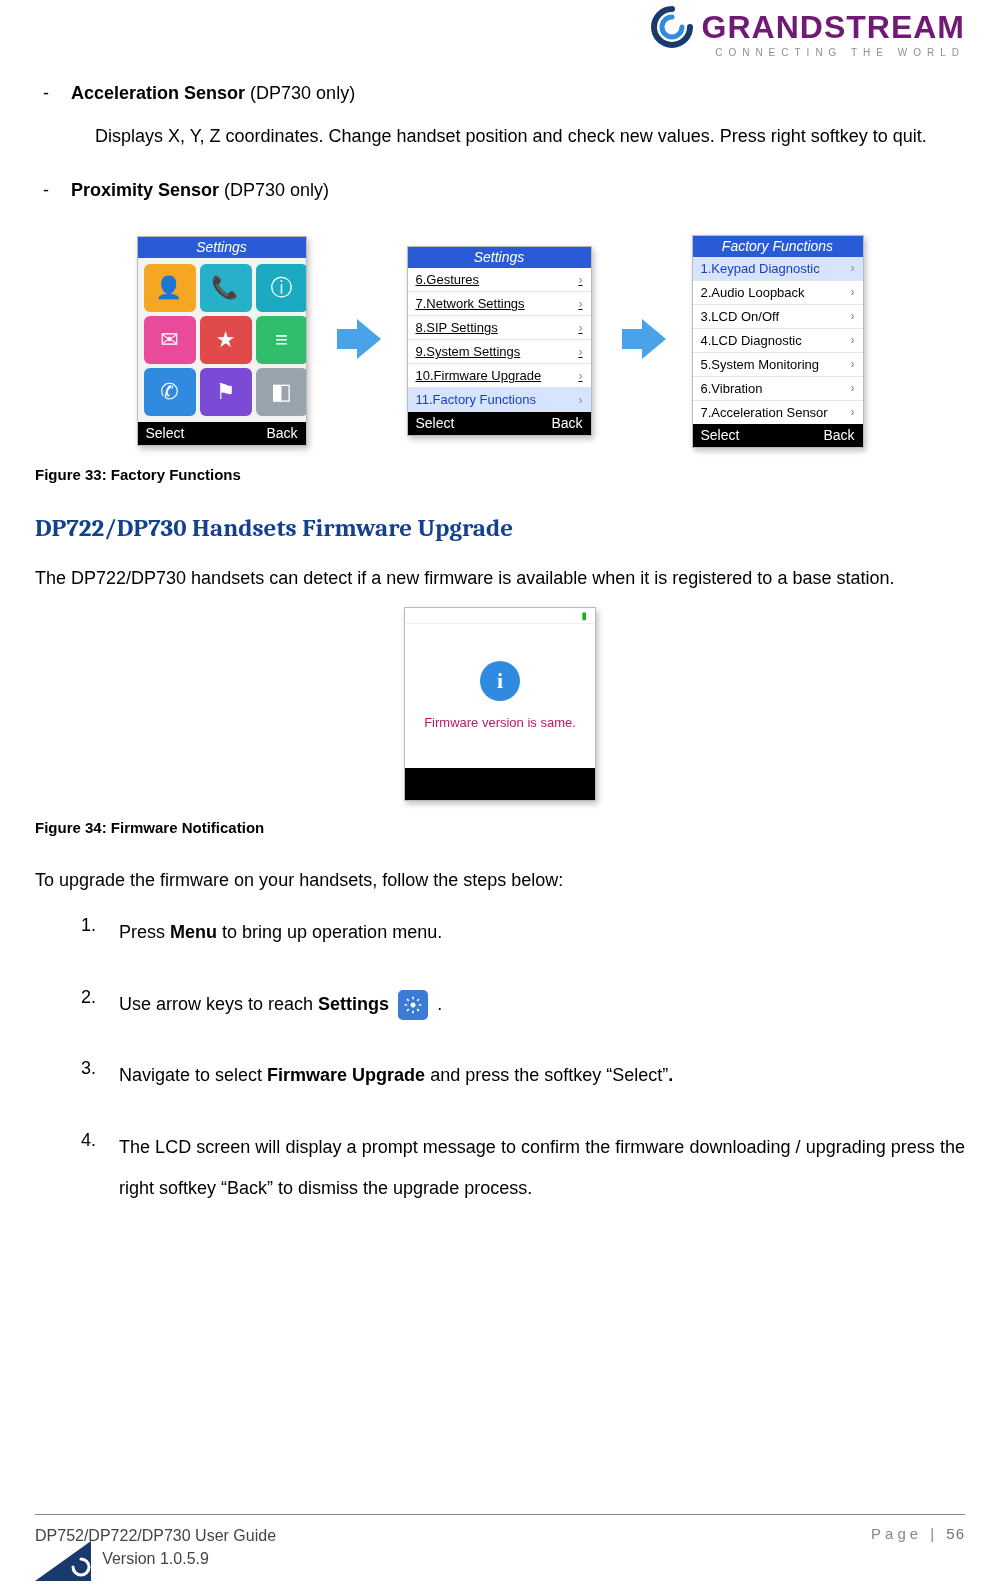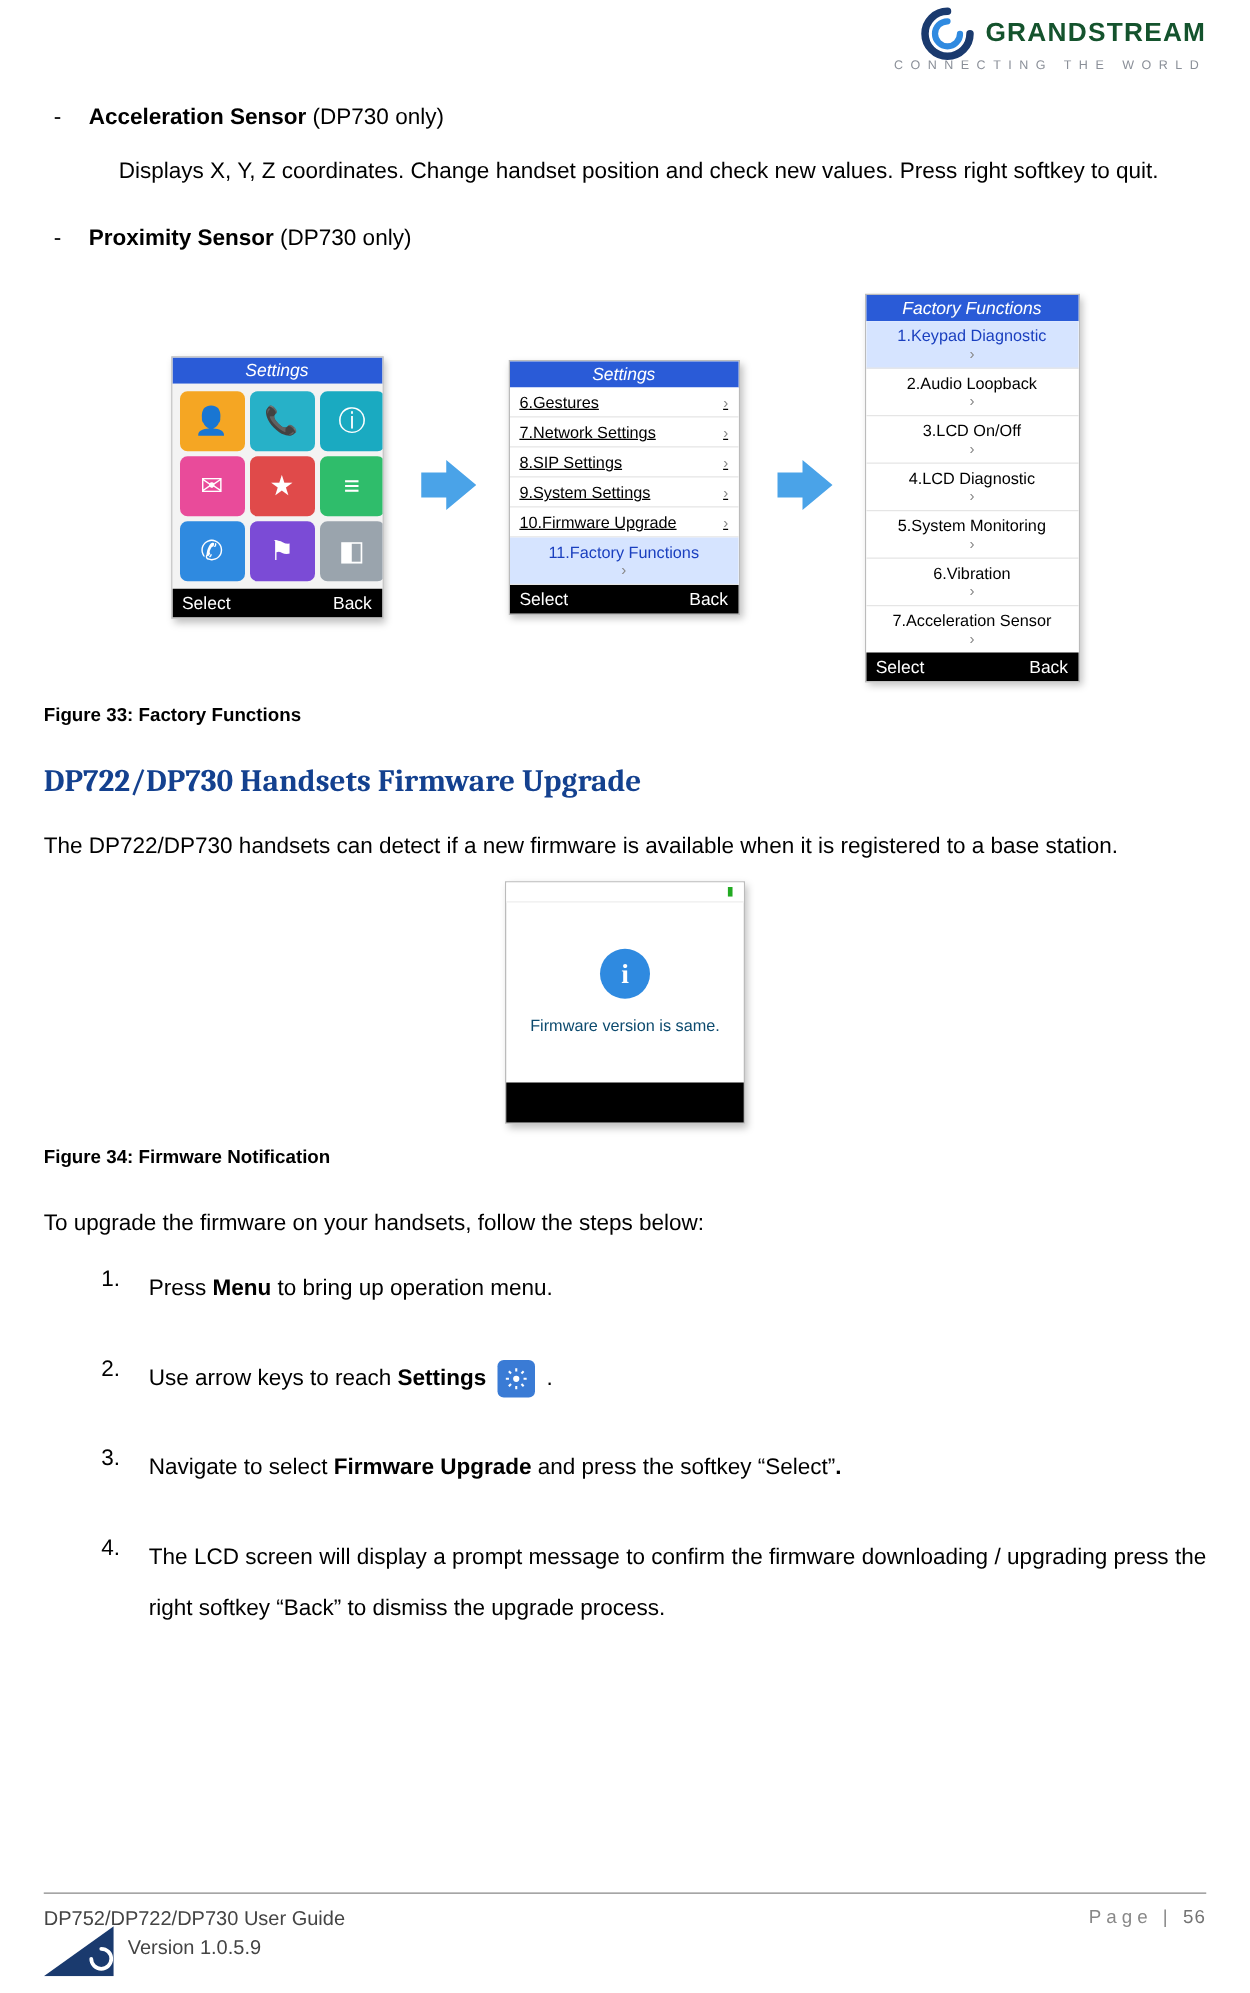--- a/index.html
+++ b/index.html
@@ -19,21 +19,21 @@
     right: 35px;
     text-align: right;
   }
   .logo-row { display: flex; align-items: center; gap: 8px; justify-content: flex-end; }
   .logo-mark {
     width: 44px; height: 44px;
     display: inline-flex; align-items: center; justify-content: center;
   }
   .logo-mark svg { width: 44px; height: 44px; }
   .logo-text {
-    font-size: 21px; font-weight: 700; color: #14532d; letter-spacing: 1px;
+    font-size: 32px; font-weight: 700; color: #701a75; letter-spacing: 1px;
   }
   .logo-tag {
     font-size: 10px; letter-spacing: 6px; color: #8a8f98; margin-top: -2px;
   }
   .content { padding-top: 75px; }
   .bullet-item { margin: 8px 0 10px 0; }
   .bullet-row { display: flex; align-items: baseline; gap: 22px; padding-left: 8px; }
   .dash { color: #000; }
   .bullet-title { font-weight: 700; }
   .bullet-note { font-weight: 400; }
@@ -98,21 +98,21 @@
 
   .menu-list { background: #fff; }
   .menu-item {
     display: flex; justify-content: space-between; align-items: center;
     padding: 4px 8px 4px 8px;
     border-bottom: 1px solid #e5e5e5;
     font-size: 13px;
     text-decoration: underline;
   }
   .menu-item .chev { color: #888; text-decoration: none; font-size: 12px; }
-  .menu-item.no-underline { text-decoration: none; flex-direction: column; }
+  .menu-item.no-underline { text-decoration: none; }
   .menu-item.selected {
     background: #d6e4ff;
     color: #1a3fbf;
   }
   .arrow-block svg { width: 52px; height: 52px; }
 
   .figure-caption {
     font-weight: 700;
     font-size: 15px;
     margin: 18px 0 30px 0;
@@ -149,21 +149,21 @@
     height: 144px;
     display: flex; flex-direction: column; align-items: center; justify-content: center;
     gap: 14px;
   }
   .info-circle {
     width: 40px; height: 40px; border-radius: 50%;
     background: #2f8ae0; color: #fff;
     display: flex; align-items: center; justify-content: center;
     font-weight: 700; font-size: 22px; font-family: Georgia, serif;
   }
-  .notif-text { font-size: 13px; color: #0c4a6e; }
+  .notif-text { font-size: 13px; color: #be185d; }
   .notif-black { height: 32px; background: #000; }
 
   .ol-steps { margin: 18px 0 0 46px; }
   .step {
     display: flex; gap: 18px;
     margin-bottom: 30px;
     line-height: 1.5;
     align-items: flex-start;
   }
   .step .num { min-width: 20px; }

